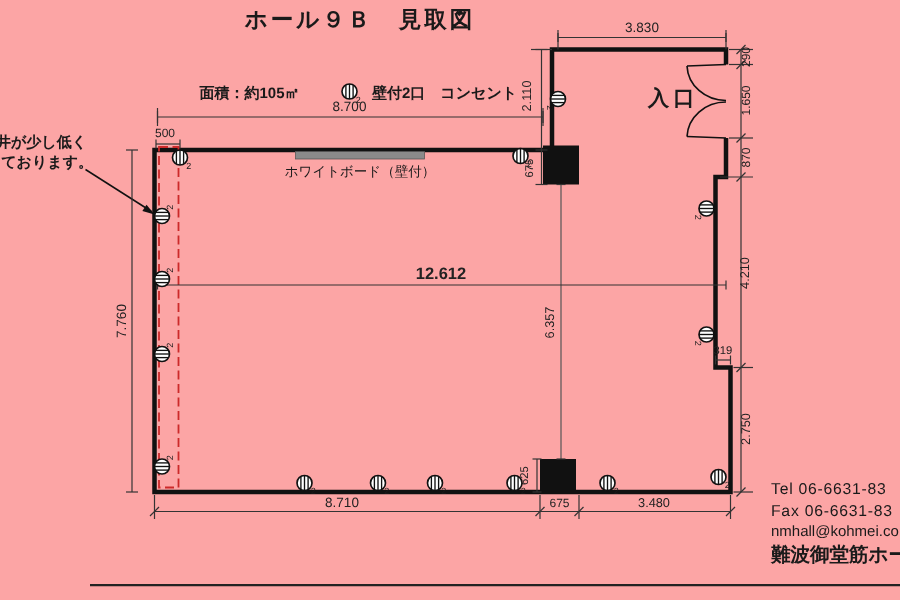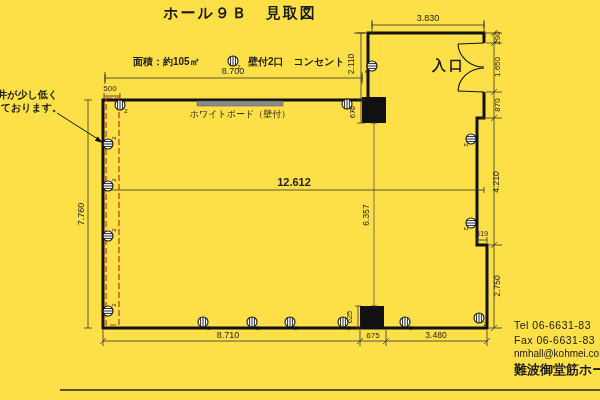--- a/index.html
+++ b/index.html
@@ -1,16 +1,16 @@
 <!DOCTYPE html>
 <html><head>
 <meta charset="utf-8">
 <style>
   html,body{margin:0;padding:0;background:#f8f8f6;}
-  .stage{position:relative;width:600px;height:400px;background:#fde047;overflow:hidden;
+  .stage{position:relative;width:600px;height:400px;background:#fca5a5;overflow:hidden;
          font-family:"Liberation Sans","DejaVu Sans",sans-serif;}
   svg{position:absolute;left:0;top:0;}
   text{fill:#1a1a1a;font-family:"Liberation Sans","DejaVu Sans",sans-serif;}
   .dim{fill:#222;}
 </style>
 </head>
 <body>
 
 <div class="stage">
 <svg id="plan" width="600" height="400" viewBox="0 0 600 400">

